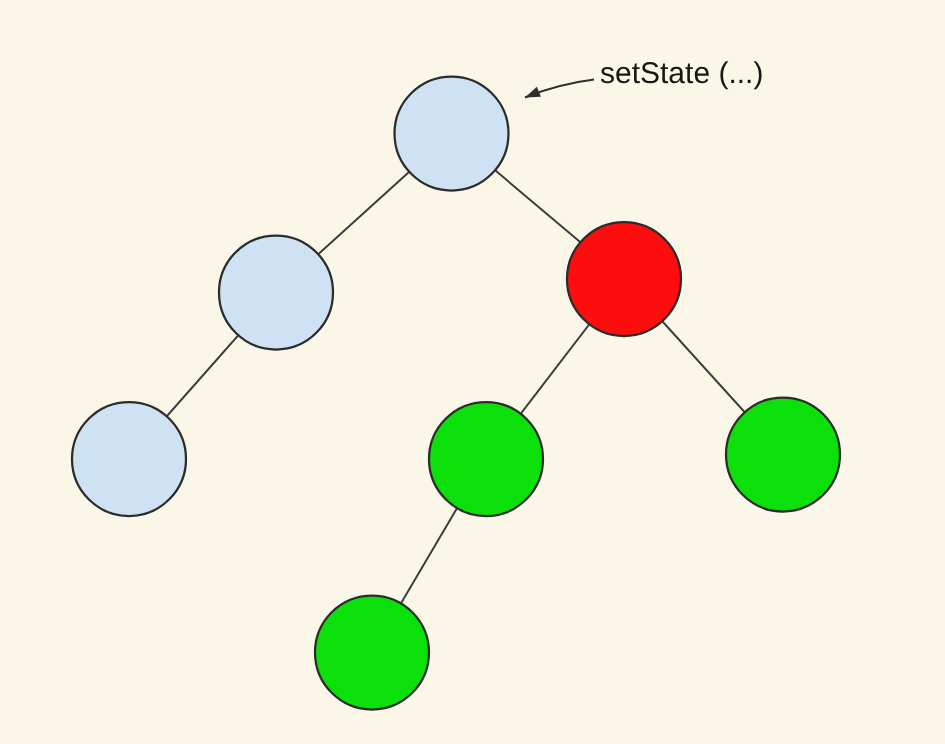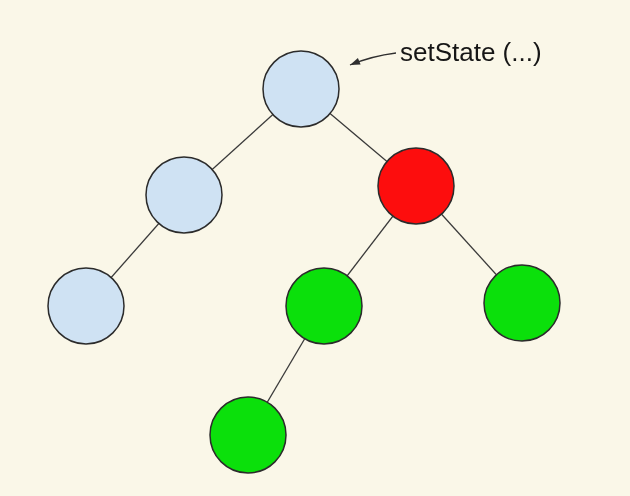--- a/index.html
+++ b/index.html
@@ -43,14 +43,14 @@
       <circle cx="301" cy="89" r="38" fill="#cfe2f3" stroke="#2b2b2b" stroke-width="1.5"></circle>
       <circle cx="184" cy="195" r="38" fill="#cfe2f3" stroke="#2b2b2b" stroke-width="1.5"></circle>
       <circle cx="416" cy="186" r="38" fill="#fd0d0d" stroke="#2b2b2b" stroke-width="1.5"></circle>
       <circle cx="86" cy="306" r="38" fill="#cfe2f3" stroke="#2b2b2b" stroke-width="1.5"></circle>
       <circle cx="324" cy="306" r="38" fill="#0be00b" stroke="#2b2b2b" stroke-width="1.5"></circle>
       <circle cx="522" cy="303" r="38" fill="#0be00b" stroke="#2b2b2b" stroke-width="1.5"></circle>
       <circle cx="248" cy="435" r="38" fill="#0be00b" stroke="#2b2b2b" stroke-width="1.5"></circle>
       <path d="M 396 53 Q 372 56 350 65" fill="none" stroke="#2f2f2f" stroke-width="1.3"></path>
       <polygon points="350,65 357.89239131746297,57.881702500454516 360.61854780665055,64.54564058513539" fill="#2f2f2f"></polygon>
     </svg>
-  <div class="annotation-label" style="left: 400px; top: 37px; font-size: 26px; color: rgb(22, 22, 22);">setState (...)</div>
+  <div class="annotation-label" style="left: 400px; top: 37px; font-size: 20px; color: rgb(22, 22, 22);">setState (...)</div>
 </div>
 
 </body></html>

